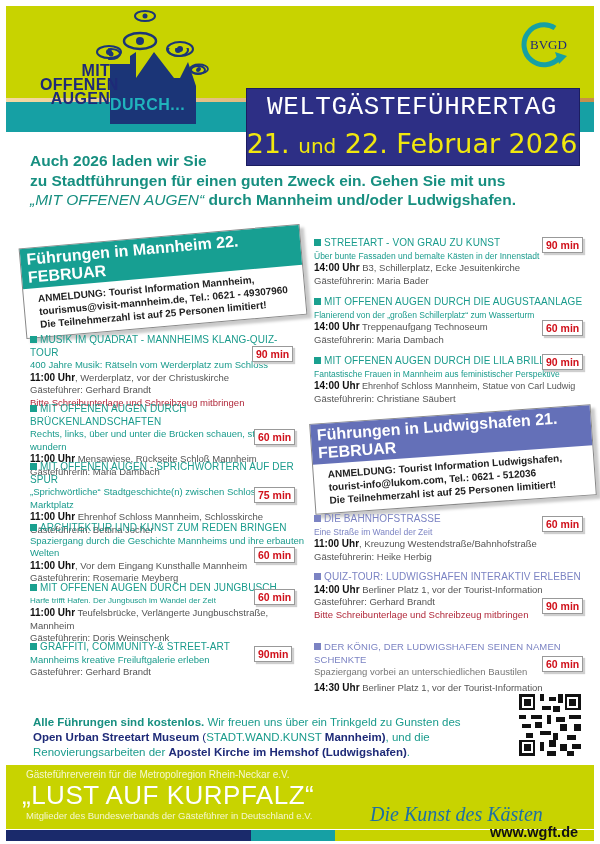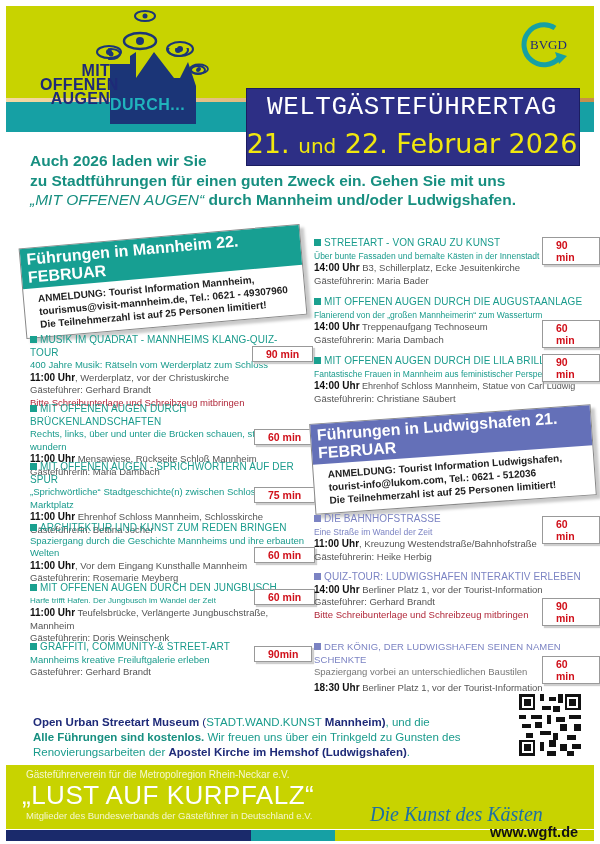--- a/index.html
+++ b/index.html
@@ -34,21 +34,21 @@
   .entry .t{font-size:10px;letter-spacing:0.1px;}
   .mhe .t{color:#1a9b8c;}
   .mhe .sub{color:#1a9b8c;}
   .lue .t{color:#7b83c3;}
   .lue .sub{color:#7b83c3;}
   .entry .sq{display:inline-block;width:7px;height:7px;margin-right:3px;vertical-align:0px;}
   .mhe .sq{background:#1aa08f;}
   .lue .sq{background:#7b83c3;}
   .entry b{color:#111;font-size:10px;}
   .entry .note{color:#b0283a;}
-  .badge{border:1px solid #999;background:#fff;color:#d0101a;font-weight:bold;font-size:10.5px;padding:1px 13px;box-shadow:2px 2px 1px #cfcfcf;}
+  .badge{border:1px solid #999;background:#fff;color:#d0101a;font-weight:bold;font-size:10.5px;padding:1px 3px;box-shadow:2px 2px 1px #cfcfcf;}
   .bottomtxt{left:33px;top:715px;width:470px;font-size:11.5px;line-height:15px;color:#1a9b8c;}
   .bottomtxt .dk{color:#1e2a78;font-weight:bold;}
   .bottomtxt .gr{color:#178f80;font-weight:bold;}
   .qr{left:517px;top:692px;width:66px;height:66px;}
   
   .ftr-lime{left:6px;top:765px;width:588px;height:64px;background:#c8d300;}
   .ftr-line1{left:26px;top:769px;color:#f5f7d0;font-size:10px;}
   .ftr-title{left:22px;top:780px;color:#ffffff;font-size:26px;letter-spacing:0.5px;}
   .ftr-line3{left:26px;top:810px;color:#f5f7d0;font-size:9.5px;}
   .ftr-kunst{left:370px;top:803px;color:#1e6fa3;font-family:"Liberation Serif",serif;font-style:italic;font-size:20px;}
@@ -180,21 +180,21 @@
 <div class="abs entry mhe" style="left:314px;top:237px;width:280px;">
   <div class="t"><span class="sq"></span><span>STREETART - VON GRAU ZU KUNST</span></div>
   <div class="sub" style="font-size:8.5px;">Über bunte Fassaden und bemalte Kästen in der Innenstadt</div>
   <div><b>14:00 Uhr</b><span> B3, Schillerplatz, Ecke Jesuitenkirche</span></div>
   <div>Gästeführerin: Maria Bader</div>
 </div>
 <div class="abs badge" style="left:542px;top:237px;">90 min</div>
 
 <div class="abs entry mhe" style="left:314px;top:296px;width:280px;">
   <div class="t"><span class="sq"></span><span>MIT OFFENEN AUGEN DURCH DIE AUGUSTAANLAGE</span></div>
-  <div class="sub" style="font-size:8.5px;">Flanierend von der „großen Mannheimerin“ zum Wasserturm</div>
+  <div class="sub" style="font-size:8.5px;">Flanierend von der „großen Schillerplatz“ zum Wasserturm</div>
   <div><b>14:00 Uhr</b><span> Treppenaufgang Technoseum</span></div>
   <div>Gästeführerin: Maria Dambach</div>
 </div>
 <div class="abs badge" style="left:542px;top:320px;">60 min</div>
 
 <div class="abs entry mhe" style="left:314px;top:355px;width:280px;">
   <div class="t"><span class="sq"></span><span>MIT OFFENEN AUGEN DURCH DIE LILA BRILLE</span></div>
   <div class="sub" style="font-size:8.5px;">Fantastische Frauen in Mannheim aus feministischer Perspektive</div>
   <div><b>14:00 Uhr</b><span style="font-size:9px;"> Ehrenhof Schloss Mannheim, Statue von Carl Ludwig</span></div>
   <div>Gästeführerin: Christiane Säubert</div>
@@ -222,21 +222,21 @@
   <div class="t"><span class="sq"></span><span>QUIZ-TOUR: LUDWIGSHAFEN INTERAKTIV ERLEBEN</span></div>
   <div><b>14:00 Uhr</b><span> Berliner Platz 1, vor der Tourist-Information</span></div>
   <div>Gästeführer: Gerhard Brandt</div>
   <div class="note">Bitte Schreibunterlage und Schreibzeug mitbringen</div>
 </div>
 <div class="abs badge" style="left:542px;top:598px;">90 min</div>
 
 <div class="abs entry lue" style="left:314px;top:641px;width:284px;">
   <div class="t" style="font-size:9.5px;"><span class="sq"></span><span>DER KÖNIG, DER LUDWIGSHAFEN SEINEN NAMEN SCHENKTE</span></div>
   <div class="sub" style="color:#777;">Spaziergang vorbei an unterschiedlichen Baustilen</div>
-  <div style="margin-top:3px;"><b>18:30 Uhr</b><span> Berliner Platz 1, vor der Tourist-Information</span></div>
+  <div style="margin-top:3px;"><b>14:30 Uhr</b><span> Berliner Platz 1, vor der Tourist-Information</span></div>
 </div>
 <div class="abs badge" style="left:542px;top:656px;">60 min</div>
 
 <svg class="abs qr" viewBox="0 0 29 29" shape-rendering="crispEdges">
   <rect width="29" height="29" fill="#fff"></rect>
   <g fill="#111">
     <rect x="1" y="1" width="7" height="7"></rect>
       <rect x="2" y="2" width="5" height="5" fill="#fff"></rect>
       <rect x="3" y="3" width="3" height="3"></rect>
     <rect x="21" y="1" width="7" height="7"></rect>
@@ -266,22 +266,22 @@
     <rect x="10" y="22" width="2" height="4"></rect>
       <rect x="14" y="21" width="3" height="3"></rect>
       <rect x="19" y="23" width="3" height="3"></rect>
     <rect x="24" y="23" width="4" height="2"></rect>
       <rect x="13" y="26" width="4" height="2"></rect>
       <rect x="22" y="26" width="3" height="2"></rect>
   </g>
 </svg>
 
 <div class="abs bottomtxt">
+  <div><span class="gr">Alle Führungen sind kostenlos.</span><span>  Wir freuen uns über ein Trinkgeld zu Gunsten des</span></div>
   <div><span class="dk">Open Urban Streetart Museum</span><span class="dk" style="font-weight:normal;"> (</span><span>STADT.WAND.KUNST </span><span class="dk">Mannheim)</span><span>, und die</span></div>
-  <div><span class="gr">Alle Führungen sind kostenlos.</span><span>  Wir freuen uns über ein Trinkgeld zu Gunsten des</span></div>
   <div><span>Renovierungsarbeiten der </span><span class="dk">Apostel Kirche im Hemshof (Ludwigshafen)</span><span>.</span></div>
 </div>
 
 <div class="abs ftr-lime"></div>
 <div class="abs ftr-line1">Gästeführerverein für die Metropolregion Rhein-Neckar e.V.</div>
 <div class="abs ftr-title">„LUST AUF KURPFALZ“</div>
 <div class="abs ftr-line3">Mitglieder des Bundesverbands der Gästeführer in Deutschland e.V.</div>
 <div class="abs ftr-kunst">Die Kunst des Kästen</div>
 <div class="abs bar-navy"></div>
 <div class="abs bar-teal"></div>

